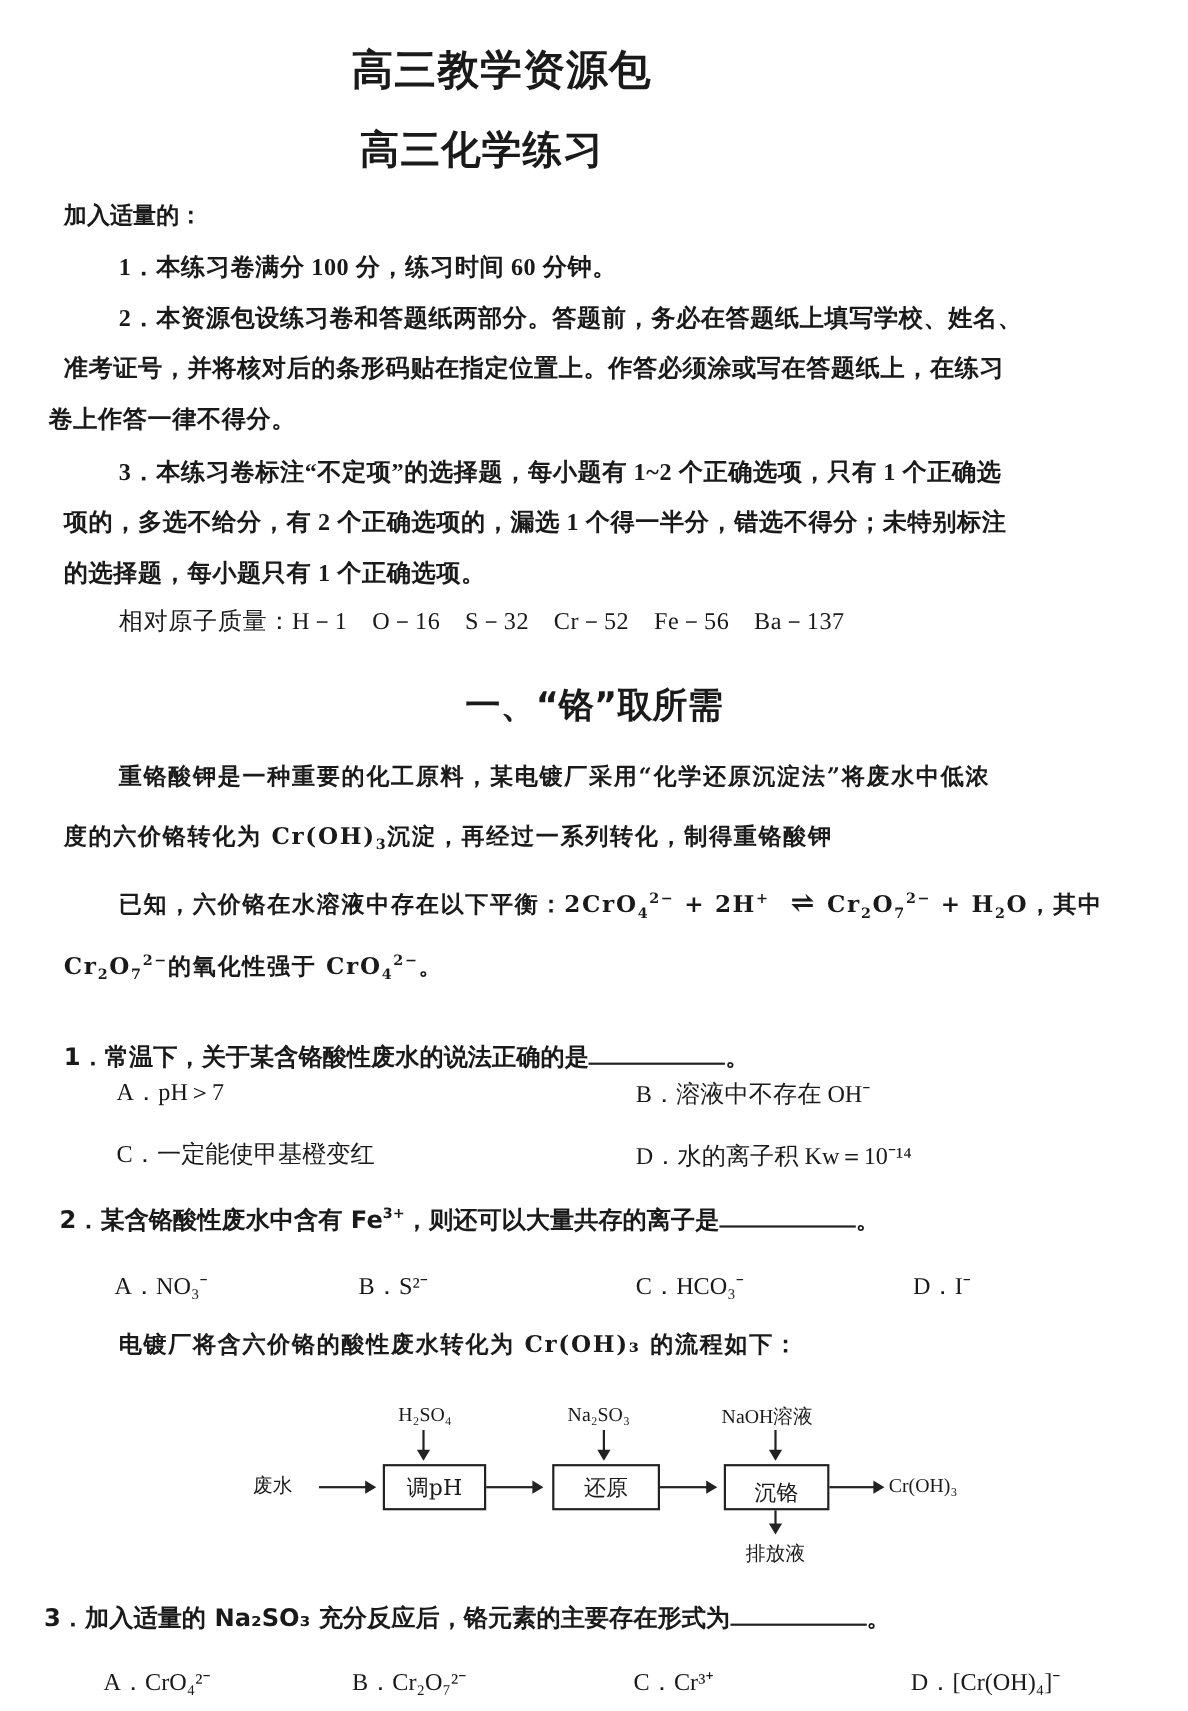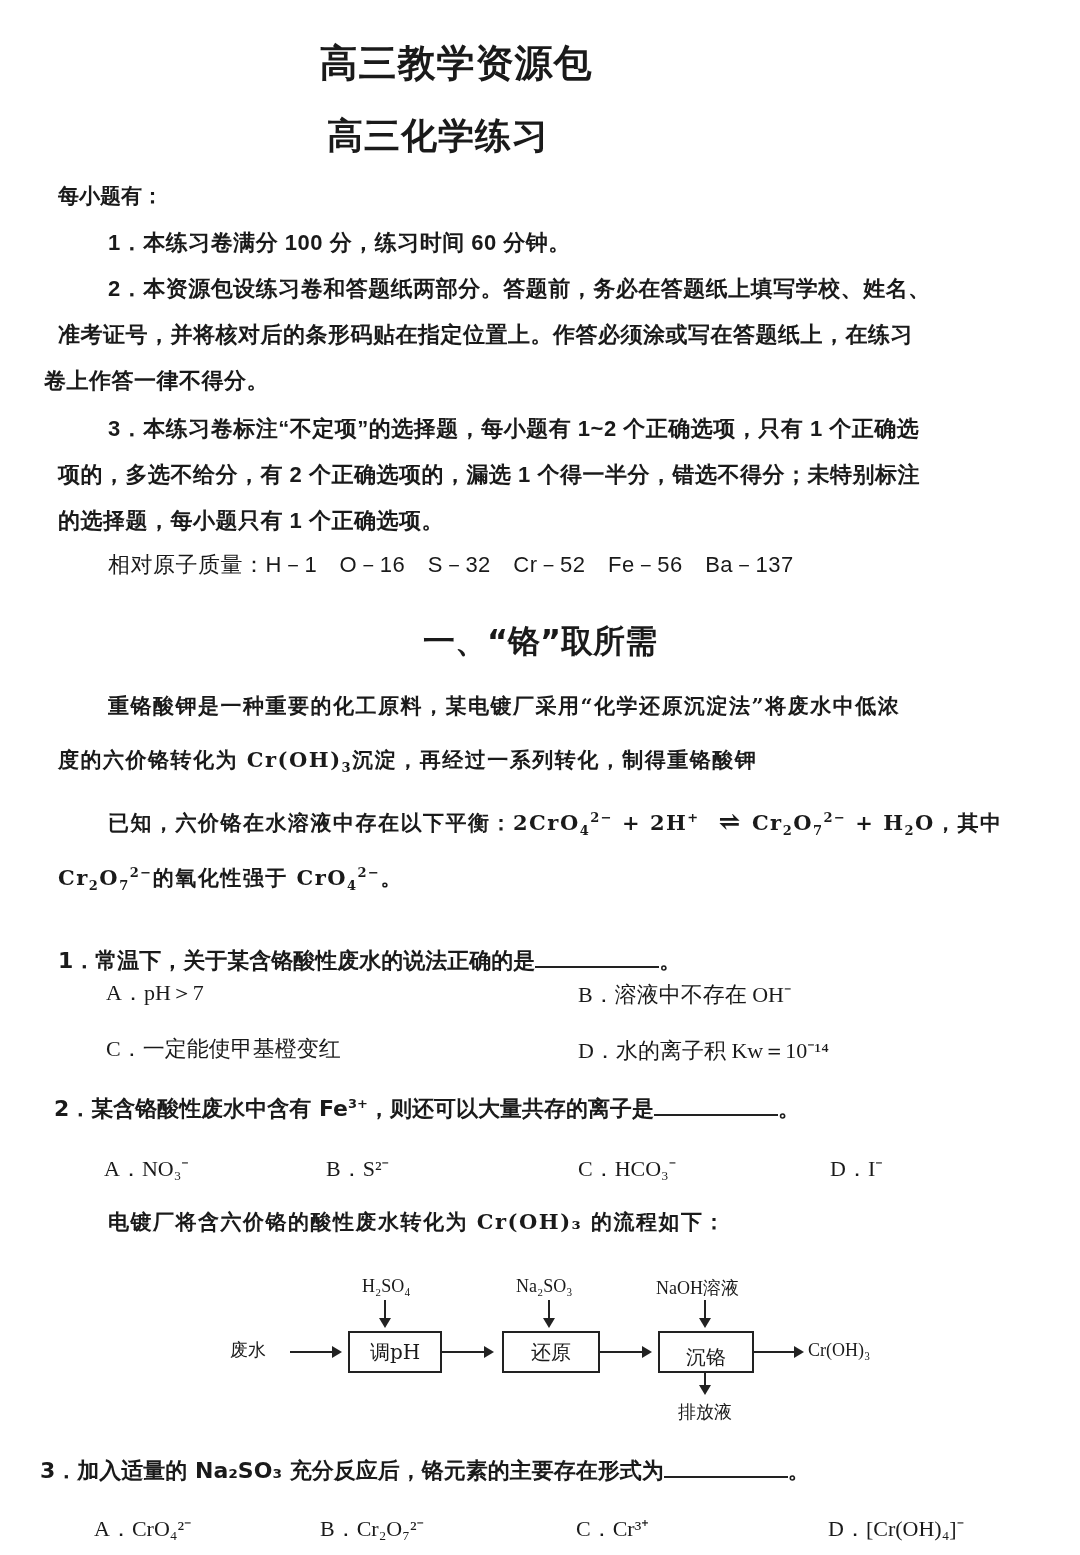--- a/index.html
+++ b/index.html
@@ -5,21 +5,21 @@
   html, body { margin: 0; padding: 0; background: #fff; }
   body {
     width: 1080px; height: 1555px; overflow: hidden; position: relative;
     font-family: "DejaVu Serif", "Liberation Serif", serif;
     color: #1a1a1a;
   }
   .abs { position: absolute; white-space: nowrap; }
   .title1 { top: 38px; left: 0; width: 912px; text-align: center; font-size: 38px; font-weight: bold; font-family: "DejaVu Sans", sans-serif; letter-spacing: 1px; }
   .title2 { top: 112px; left: 0; width: 876px; text-align: center; font-size: 36px; font-weight: bold; font-family: "DejaVu Sans", sans-serif; letter-spacing: 1px; }
   .notice-head { top: 182px; left: 58px; font-size: 21px; font-weight: bold; font-family: "DejaVu Sans", sans-serif; }
-  .line { font-size: 22px; font-family: Liberation Sans, sans-serif; font-weight: bold; letter-spacing: 0.5px; }
+  .line { font-size: 22px; font-family: Liberation Serif, serif; font-weight: bold; letter-spacing: 0.5px; }
   .section { top: 620px; left: 0; width: 1080px; text-align: center; font-size: 32px; font-weight: bold; font-family: "DejaVu Sans", sans-serif; }
   .para { font-size: 21px; font-family: "DejaVu Serif", serif; font-weight: bold; letter-spacing: 1.5px; }
   .q { font-size: 22px; font-family: "DejaVu Sans", sans-serif; font-weight: bold; }
   .opt { font-size: 22px; font-family: "Liberation Serif", serif; }
   .blank { display: inline-block; border-bottom: 2px solid #222; height: 20px; vertical-align: baseline; }
   sub, sup { font-size: 13px; }
   
   .box { position: absolute; border: 2px solid #222; height: 38px; display: flex; align-items: center; justify-content: center; font-size: 20px; font-family: "DejaVu Serif", serif; }
   .harrow { position: absolute; height: 2px; background: #222; }
   .harrow::after { content: ""; position: absolute; right: -2px; top: -5px; border-left: 10px solid #222; border-top: 6px solid transparent; border-bottom: 6px solid transparent; }
@@ -28,21 +28,21 @@
   .flabel { position: absolute; font-size: 18px; font-family: "Liberation Serif", serif; white-space: nowrap; }
 </style>
 </head>
 <body>
 
 <div>
 
   <div class="abs title1">高三教学资源包</div>
   <div class="abs title2">高三化学练习</div>
 
-  <div class="abs notice-head">每小题有：</div>
+  <div class="abs notice-head">加入适量的：</div>
   <div class="abs line" style="top:228px;left:108px;">1．本练习卷满分 100 分，练习时间 60 分钟。</div>
   <div class="abs line" style="top:274px;left:108px;">2．本资源包设练习卷和答题纸两部分。答题前，务必在答题纸上填写学校、姓名、</div>
   <div class="abs line" style="top:320px;left:58px;">准考证号，并将核对后的条形码贴在指定位置上。作答必须涂或写在答题纸上，在练习</div>
   <div class="abs line" style="top:366px;left:44px;">卷上作答一律不得分。</div>
   <div class="abs line" style="top:414px;left:108px;">3．本练习卷标注“不定项”的选择题，每小题有 1~2 个正确选项，只有 1 个正确选</div>
   <div class="abs line" style="top:460px;left:58px;">项的，多选不给分，有 2 个正确选项的，漏选 1 个得一半分，错选不得分；未特别标注</div>
   <div class="abs line" style="top:506px;left:58px;">的选择题，每小题只有 1 个正确选项。</div>
   <div class="abs line" style="top:550px;left:108px;font-weight:normal;">相对原子质量：H－1　O－16　S－32　Cr－52　Fe－56　Ba－137</div>
 
   <div class="abs section">一、“铬”取所需</div>

